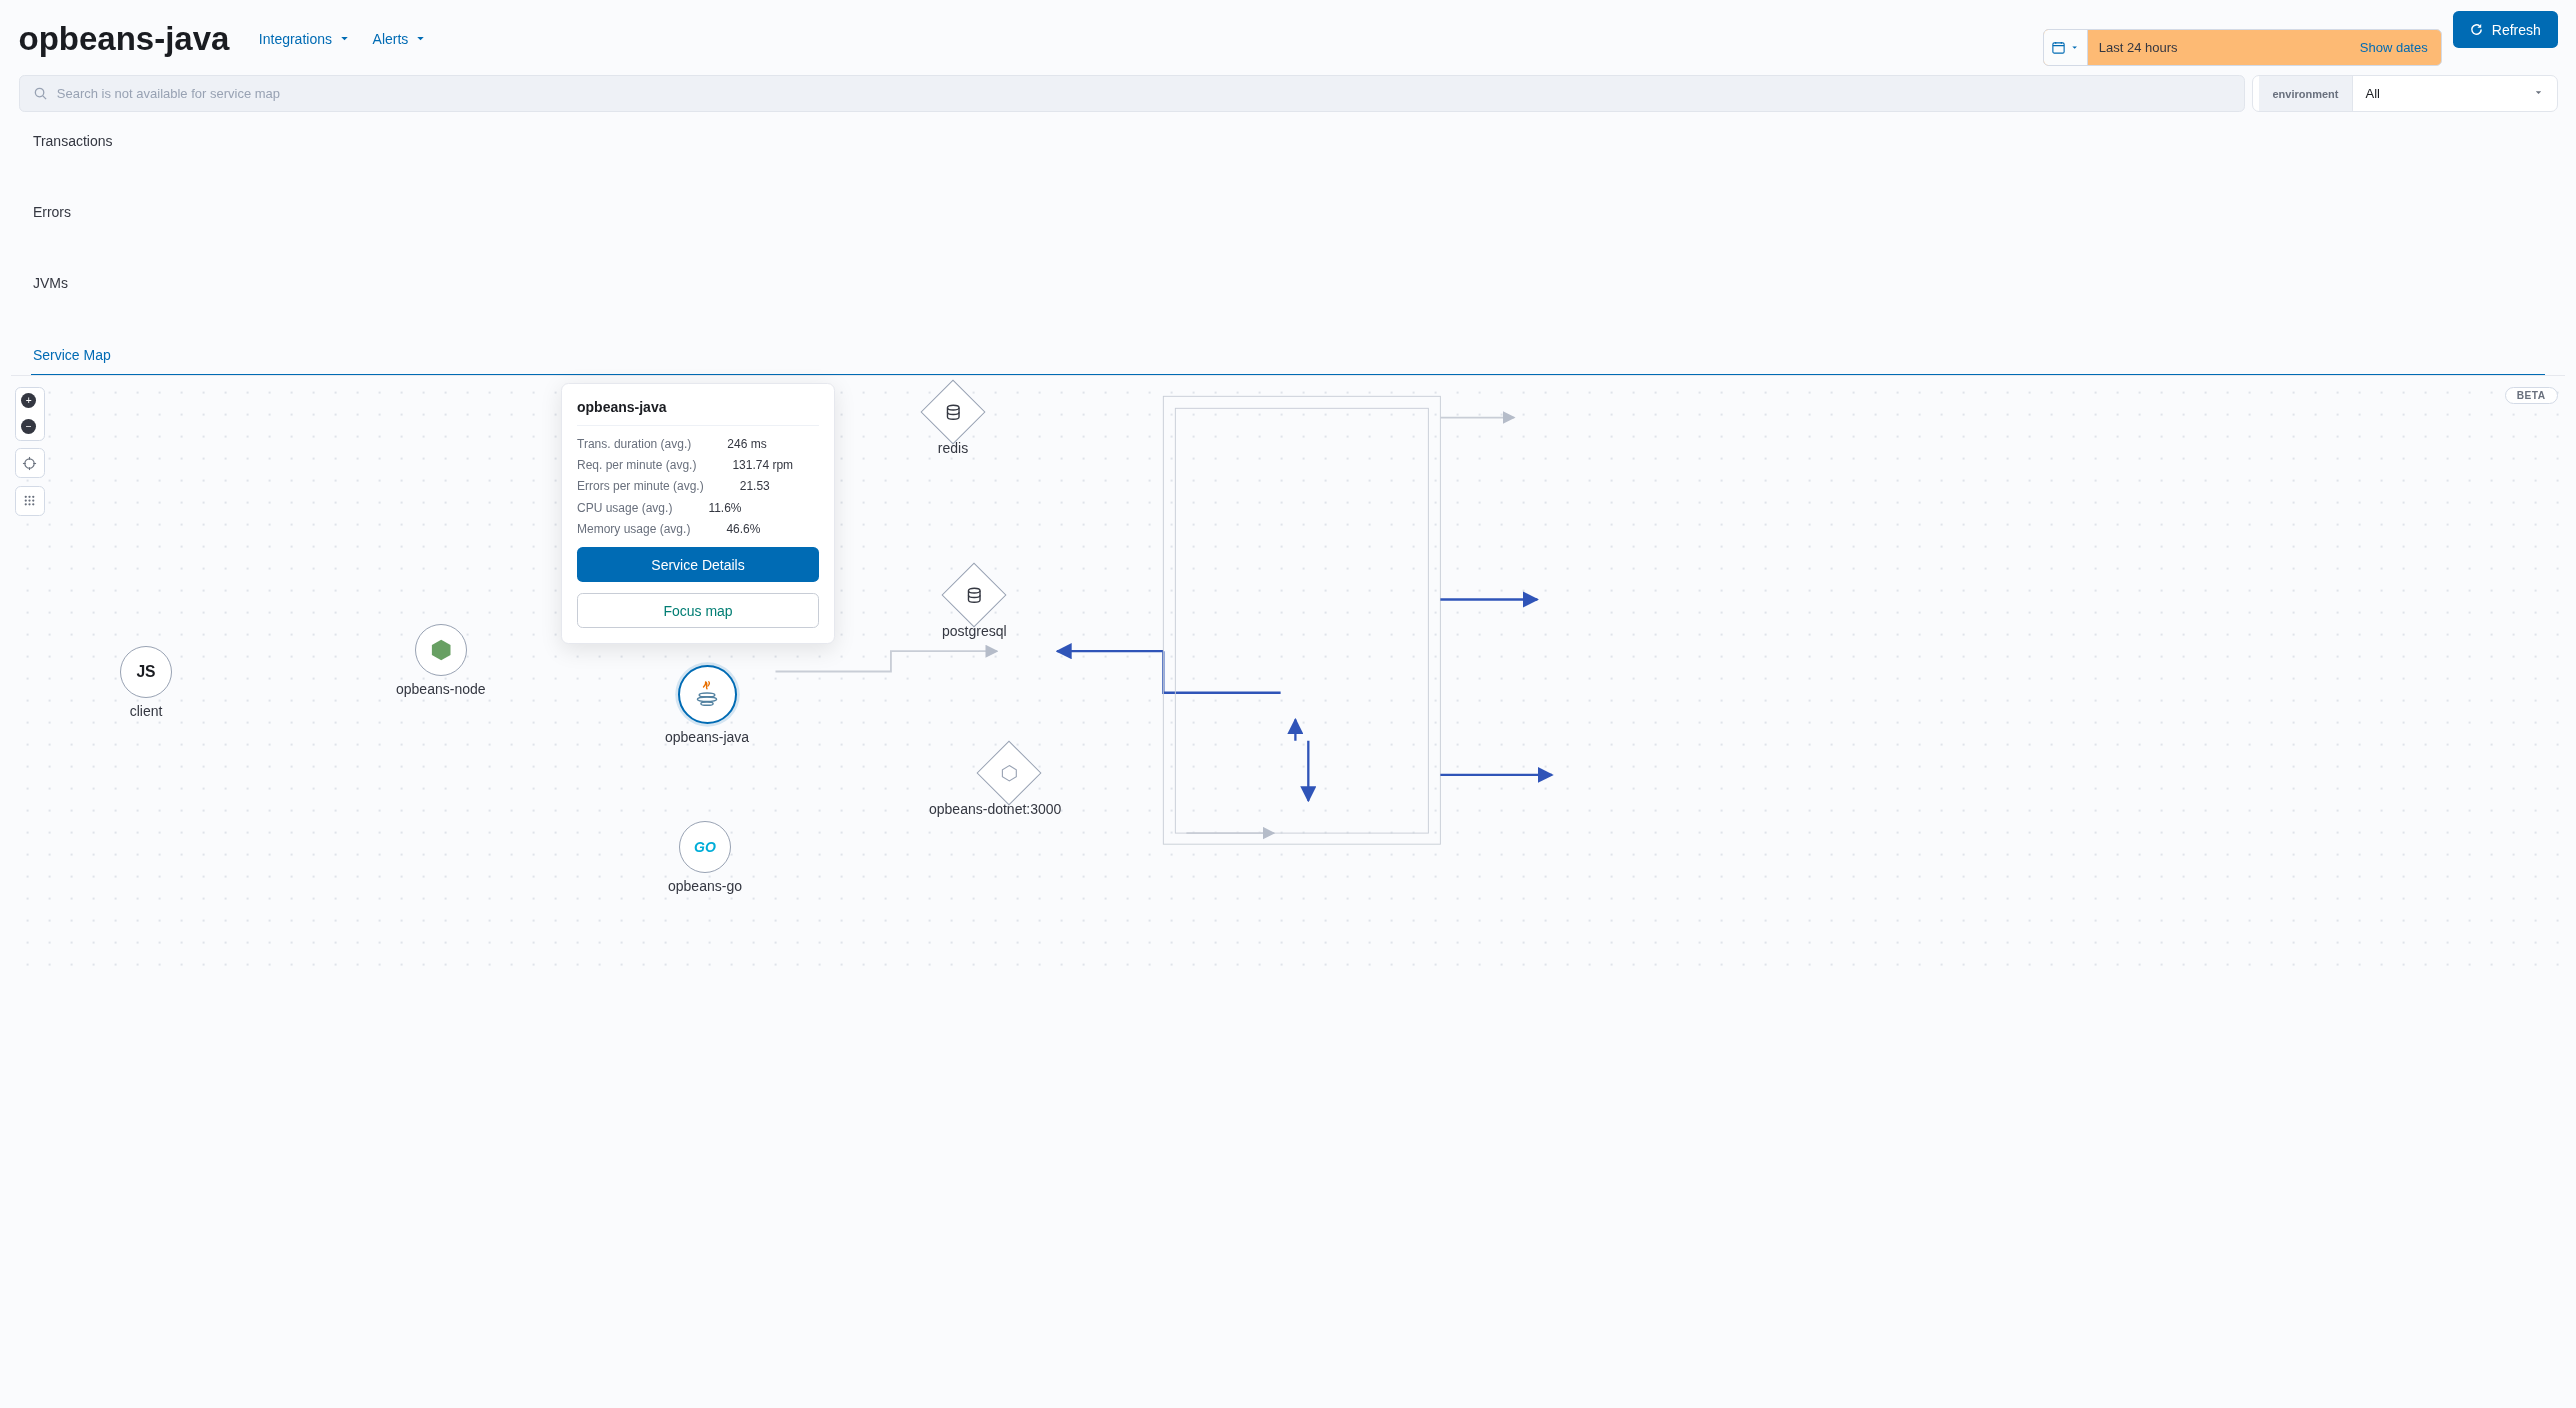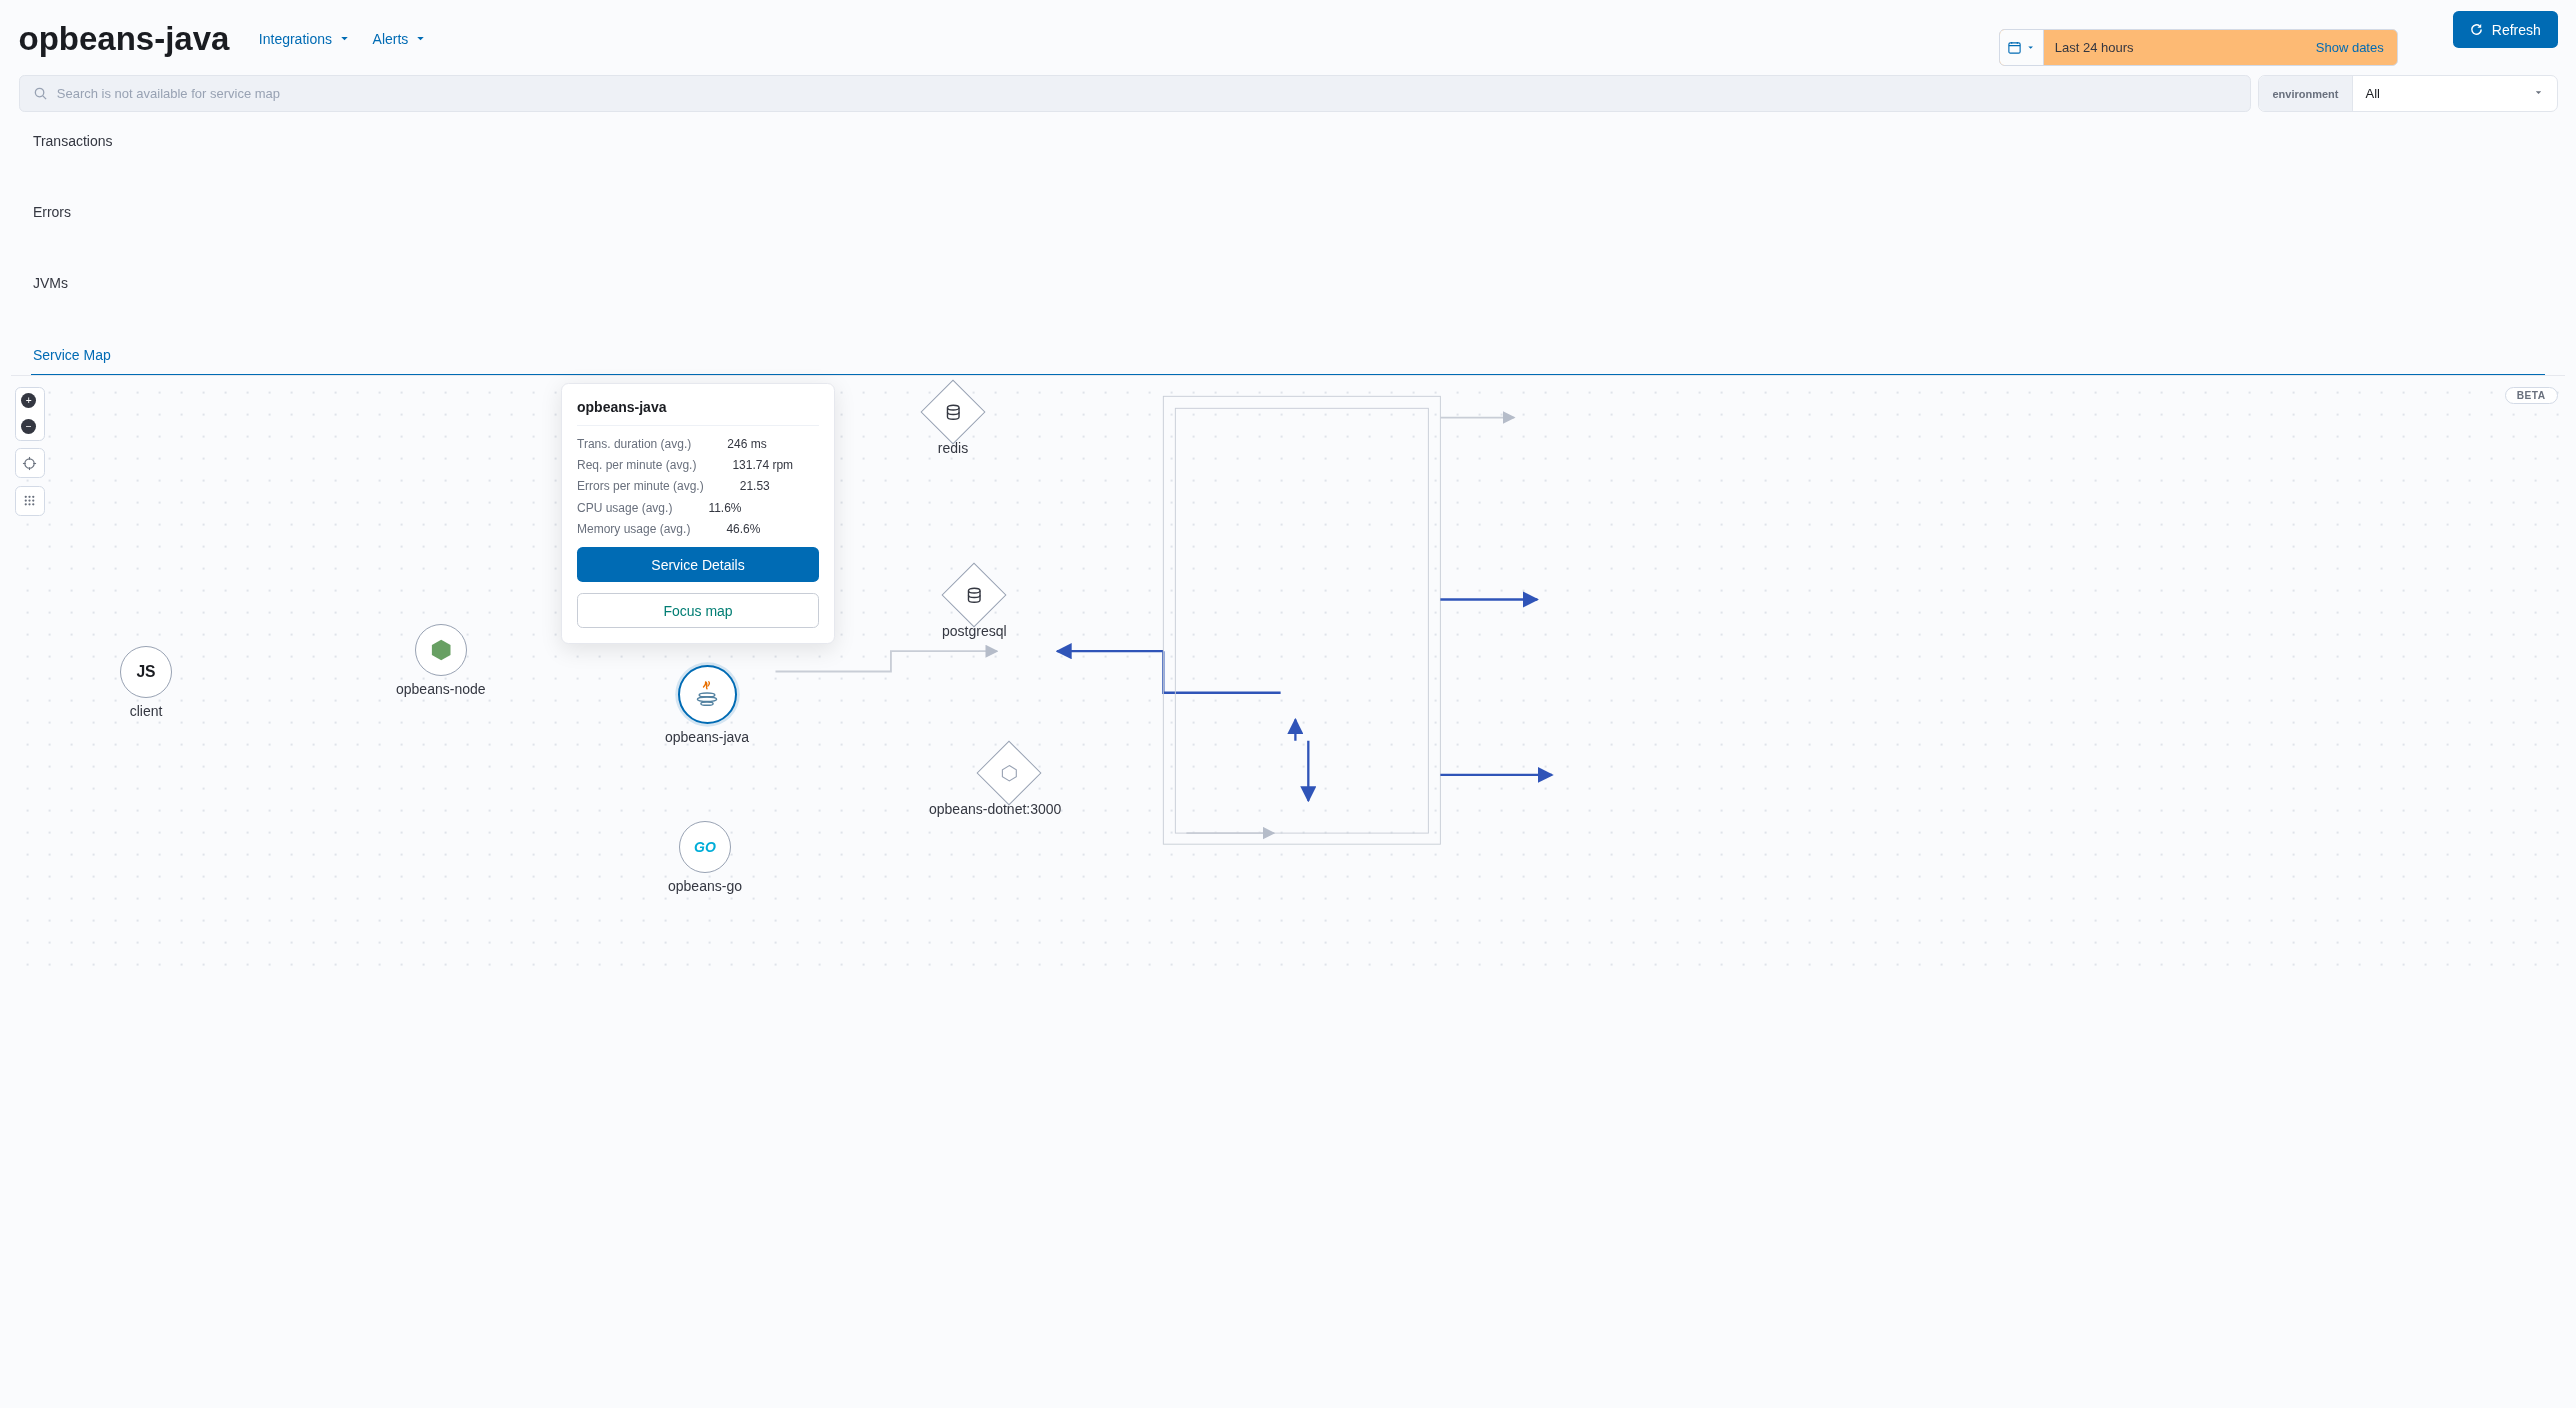--- a/index.html
+++ b/index.html
@@ -76,21 +76,20 @@
     color: #fff;
     border: none;
     border-radius: 5.6px;
     padding: 0 16.7px;
     font-size: 14px;
     display: flex;
     align-items: center;
     gap: 7.4px;
     cursor: pointer;
     height: 37px;
-    margin-left: 44px;
   }
   .refresh-btn svg { width: 15px; height: 15px; }
 
   .filter-row {
     display: flex;
     align-items: stretch;
     gap: 7.4px;
     padding: 0 18.5px 7.4px 18.5px;
   }
   .search-box {
@@ -107,20 +106,21 @@
   }
   .search-box svg { width: 15px; height: 15px; color: #98a2b3; }
   .env-picker {
     display: flex;
     align-items: stretch;
     border: 0.9px solid #e1e5ec;
     border-radius: 7px;
     overflow: hidden;
     height: 37px;
     background: #fff;
+    padding-left: 6px;
   }
   .env-picker .env-label {
     background: #eef1f6;
     color: #69707d;
     font-size: 11px;
     font-weight: 600;
     display: flex;
     align-items: center;
     padding: 0 13px;
     border-right: 0.9px solid #e1e5ec;

